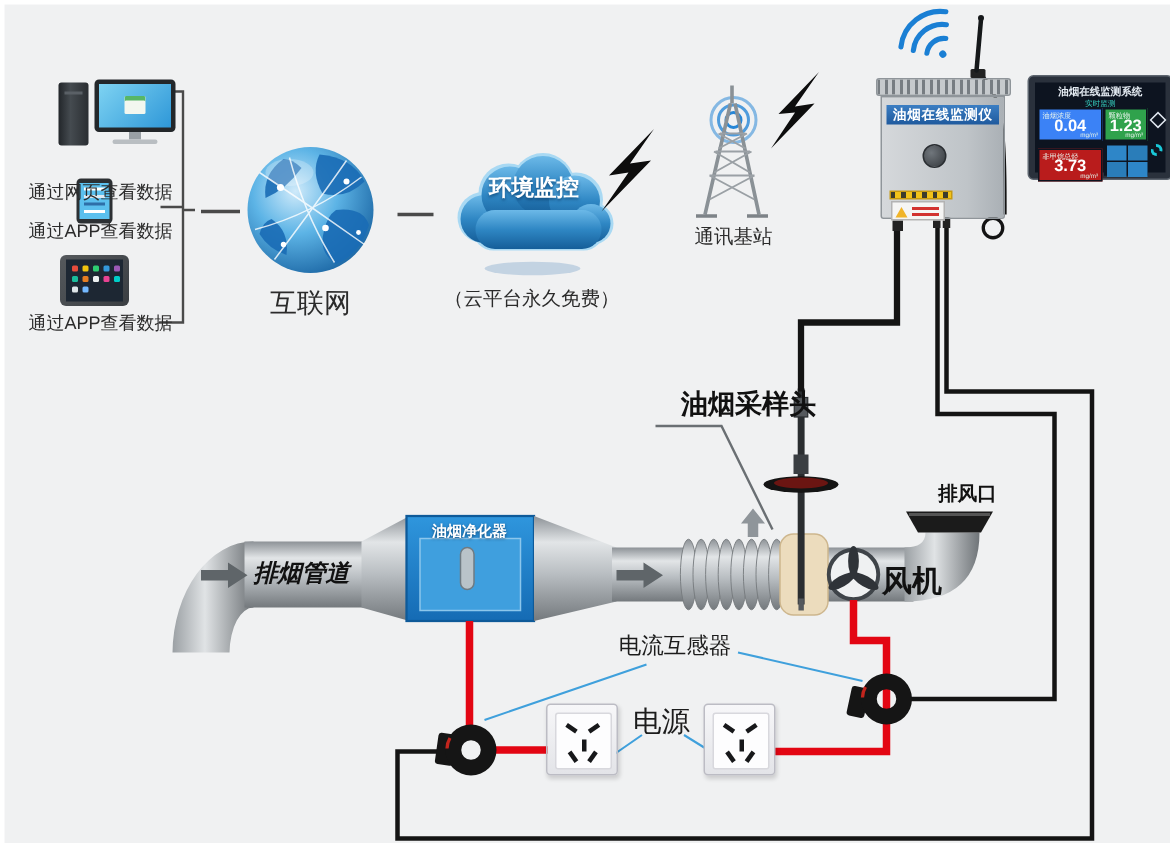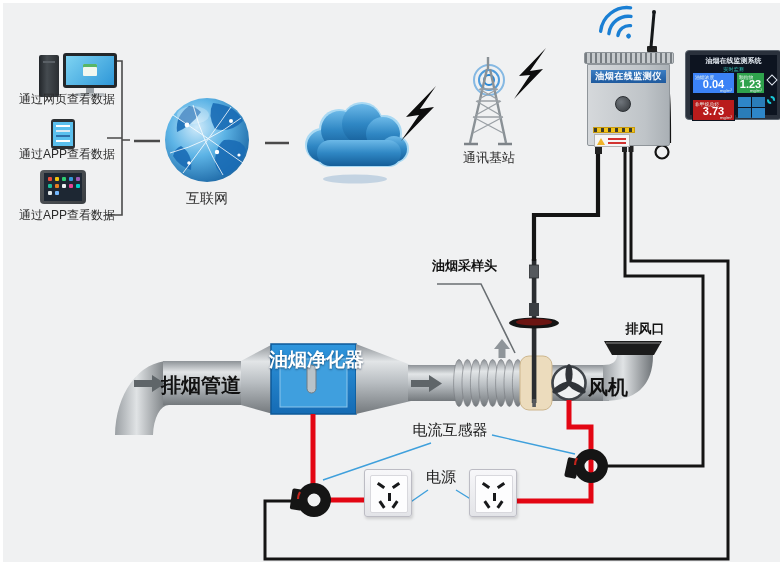--- a/index.html
+++ b/index.html
@@ -269,37 +269,39 @@
 <div class="ov pc-tower">
       <i></i>
     </div>
 <div class="ov pc-mon">
       <div class="pc-scr">
         <i></i>
       </div>
     </div>
 <div class="ov pc-neck"></div>
 <div class="ov pc-base"></div>
-<div class="lbl" style="left:8px;top:88px;width:112px;text-align:center;">通过网页查看数据</div>
+<div class="lbl" style="left:8px;top:117px;width:112px;text-align:center;">通过网页查看数据</div>
 <div class="ov phone">
       <div class="phone-scr">
         <i></i>
       </div>
     </div>
 <div class="lbl" style="left:8px;top:143px;width:112px;">通过APP查看数据</div>
 <div class="ov tablet">
       <div class="tab-scr">
         <i></i>
       </div>
     </div>
 <div class="lbl" style="left:8px;top:204px;width:112px;">通过APP查看数据</div>
 
-<div class="lbl" style="left:176px;top:187px;width:56px;font-size:14px;">互联网</div>
+<div class="lbl" style="left:176px;top:187px;width:56px;font-size:18px;">互联网</div>
 <div class="cloudtxt ov">
-</div>
+  <div>环境监控</div>
+</div>
+<div class="lbl" style="left:293px;top:187px;width:116px;font-size:13px;">（云平台永久免费）</div>
 <div class="lbl" style="left:456px;top:146px;width:60px;font-size:13px;">通讯基站</div>
 
 <div class="ov cab-lid"></div>
 <div class="ov cab-body">
   <div class="cab-band">油烟在线监测仪</div>
   <div class="cab-knob"></div>
   <div class="cab-s1"></div>
   <div class="cab-s2">
         <b></b>
         <i></i>
@@ -331,27 +333,27 @@
           <i></i>
           <i></i>
         </div>
     <div class="dside">
       <span class="sq"></span>
       <span class="gear"></span>
     </div>
   </div>
 </div>
 
-<div class="lbl lbl-bold" style="left:429px;top:254px;width:112px;font-size:13px;text-align:left;">油烟采样头</div>
-<div class="lbl lbl-bold" style="left:157px;top:369px;width:82px;font-size:20px;">排烟管道</div>
-<div class="lbl" style="left:266px;top:344px;width:88px;font-size:19px;font-weight:bold;color:#fff;text-shadow:0 1px 2px rgba(0,30,60,.6);">油烟净化器</div>
+<div class="lbl lbl-bold" style="left:429px;top:254px;width:112px;font-size:18px;text-align:right;">油烟采样头</div>
+<div class="lbl lbl-bold" style="left:157px;top:369px;width:82px;font-size:16px;font-style:italic;">排烟管道</div>
+<div class="lbl" style="left:266px;top:344px;width:88px;font-size:10px;font-weight:bold;color:#fff;text-shadow:0 1px 2px rgba(0,30,60,.6);">油烟净化器</div>
 <div class="lbl lbl-bold" style="left:585px;top:371px;width:36px;font-size:20px;">风机</div>
 <div class="lbl lbl-bold" style="left:604px;top:317px;width:52px;font-size:13px;margin-left:12px;">排风口</div>
 <div class="lbl" style="left:404px;top:418px;width:86px;font-size:15px;color:#1c1c1c;">电流互感器</div>
-<div class="lbl" style="left:417px;top:465px;width:42px;font-size:15px;color:#1c1c1c;">电源</div>
+<div class="lbl" style="left:417px;top:465px;width:42px;font-size:19px;color:#1c1c1c;">电源</div>
 
 <div class="ov outlet" style="left:361px;top:466px;">
   <div class="face">
     <span class="s sa"></span>
         <span class="s sb"></span>
         <span class="s sc"></span>
         <span class="s sd"></span>
         <span class="s se"></span>
   </div>
 </div>

